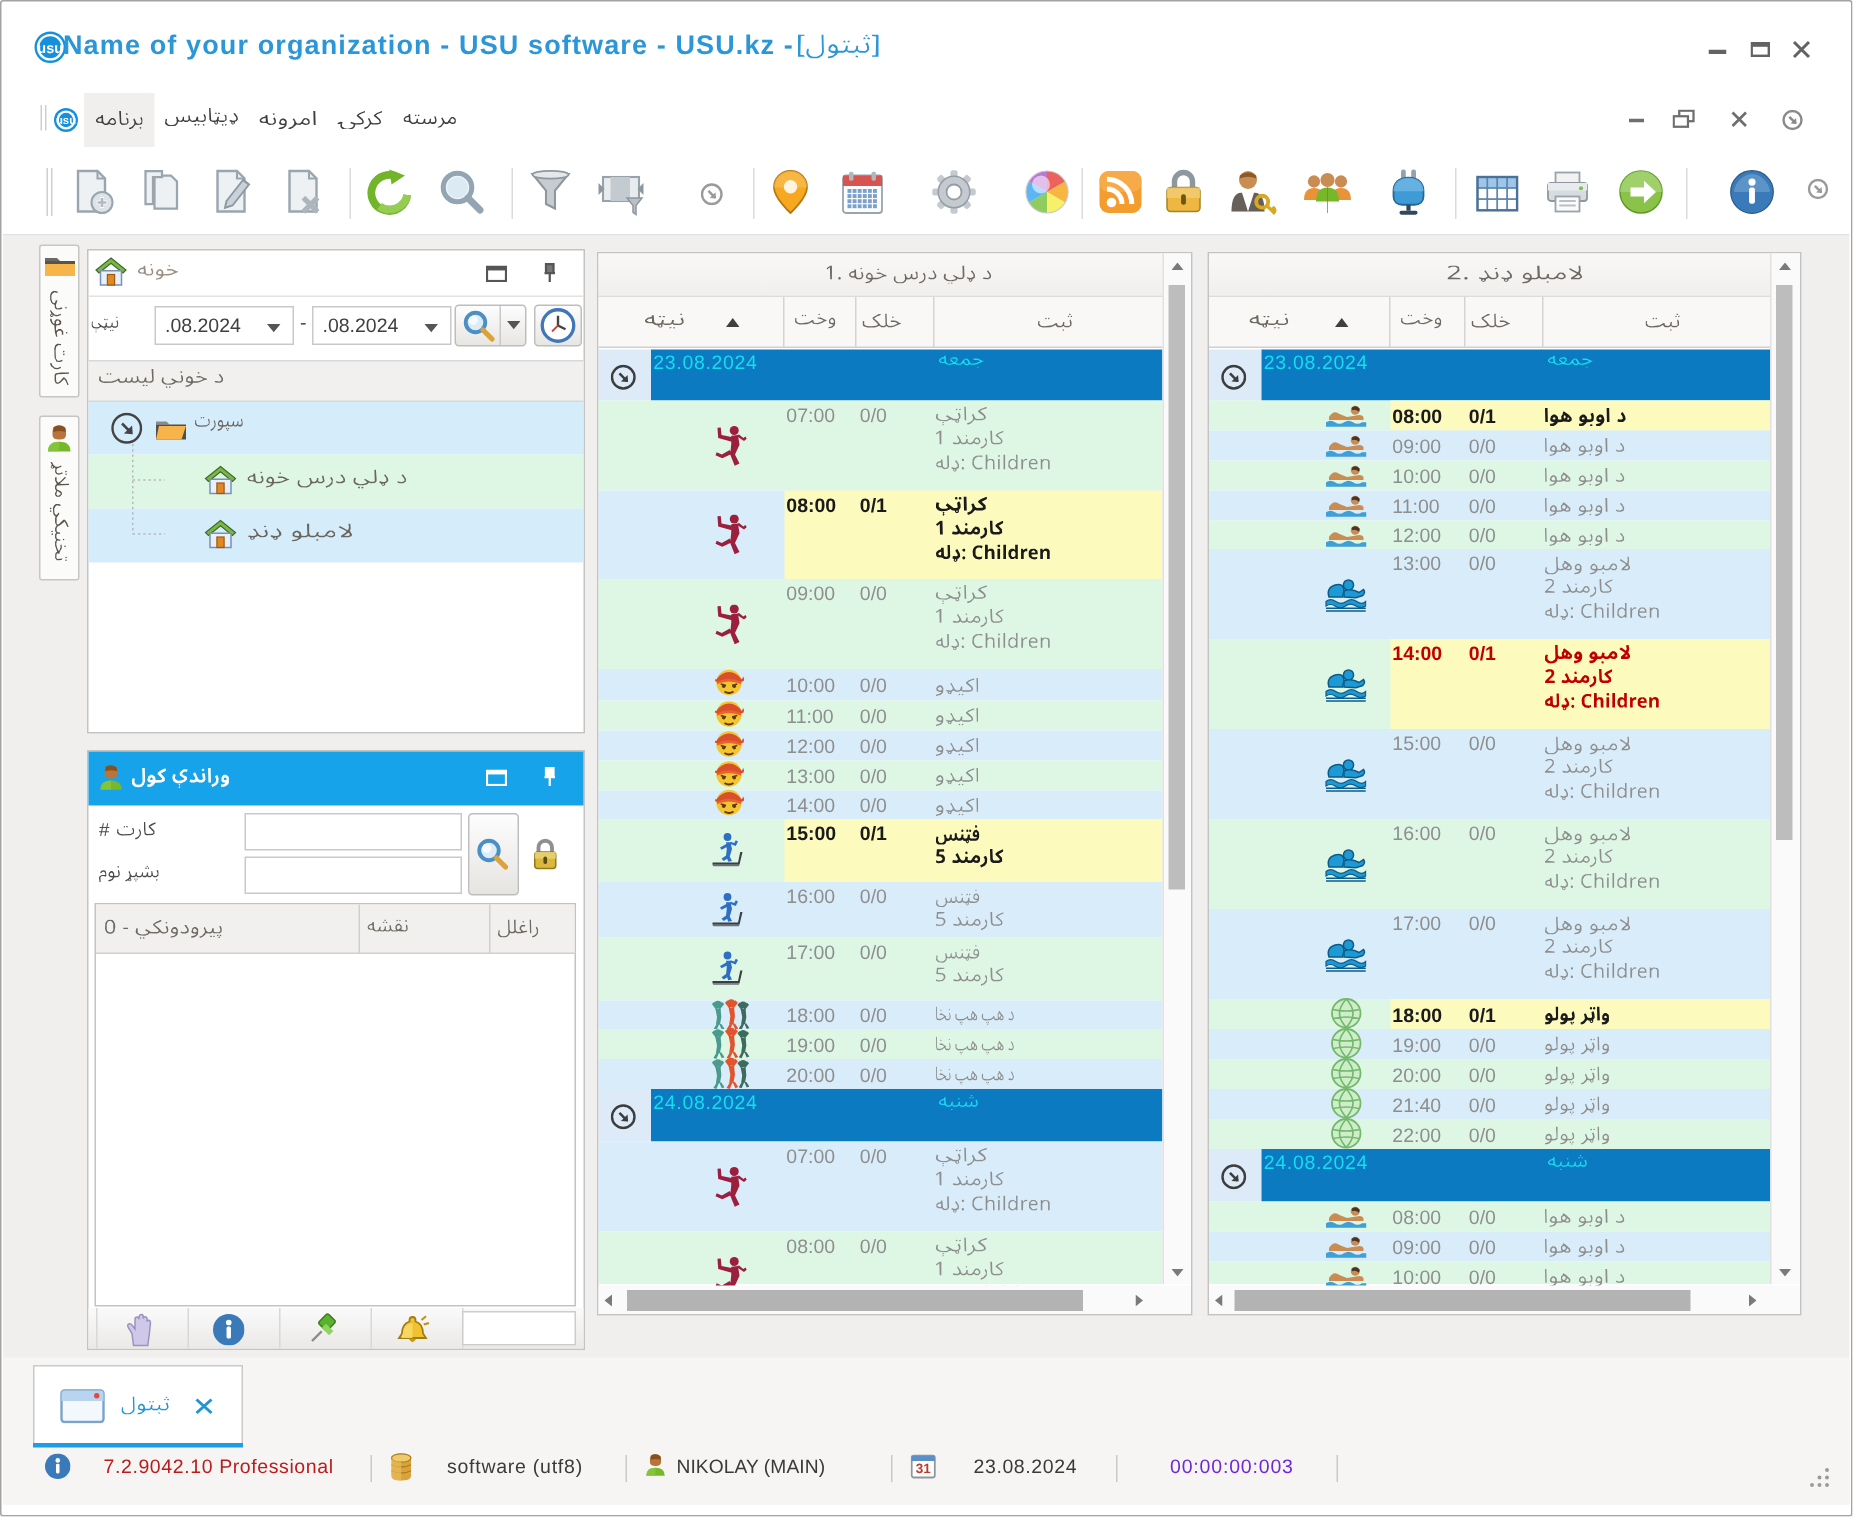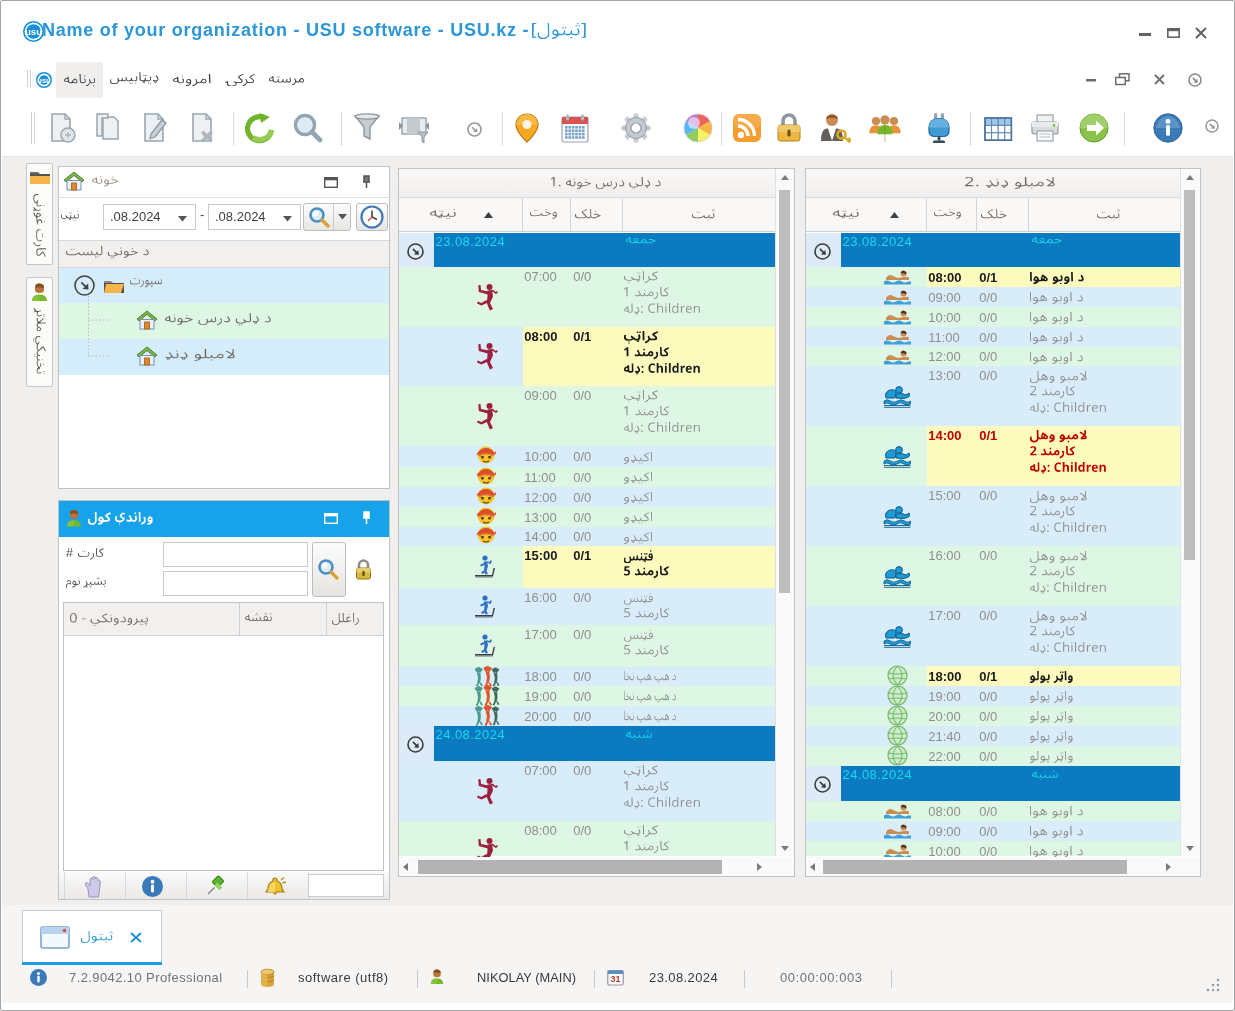--- a/index.html
+++ b/index.html
@@ -1148,42 +1148,42 @@
     <path d="M105 52 104 55 108 57 110 55 109 53ZM130 20 125 22 128 28 129 36 126 40 123 41 112 40 109 37 110 28 106 28 105 35 102 40 89 40 87 38 88 28 84 28 82 37 79 40 67 40 65 29 59 24 54 24 49 28 47 32 47 41 53 45 61 47 56 52 45 55 46 59 56 57 64 50 67 45 78 45 83 43 84 41 90 45 101 45 107 41 113 45 125 45 129 43 133 37 133 31ZM56 28 62 34 61 41 53 40 51 38 51 33ZM87 16 88 20 92 18 91 15ZM78 16 79 20 83 19 82 15ZM131 7 129 9 130 12 134 12 135 9ZM121 8 121 12 126 11 124 7ZM125 1 126 5 130 4 129 0ZM36 0 32 0 33 43 30 50 22 55 14 55 9 53 4 46 5 35 2 35 0 41 0 49 5 56 12 59 24 59 34 52 37 44Z" fill="#2095d6" fill-rule="evenodd"></path>
   </svg>
 <svg class="i" style="left:130px;top:932px;" width="12" height="11" viewBox="0 0 12 11">
     <path d="M1 1 L11 10 M11 1 L1 10" stroke="#2095d6" stroke-width="2"></path>
   </svg>
 <svg class="i" style="left:30px;top:969px;" width="17" height="17" viewBox="0 0 17 17">
     <circle cx="8.5" cy="8.5" r="8.5" fill="#3a7ab8"></circle>
     <circle cx="8.5" cy="4.59" r="1.53" fill="#fff"></circle>
     <rect x="7.31" y="6.800000000000001" width="2.3800000000000003" height="6.46" rx="0.8500000000000001" fill="#fff"></rect>
   </svg>
-<div class="x" style="left:69px;top:970.0px;font-size:13px;font-weight:400;color:#737373;letter-spacing:0.4px">7.2.9042.10 Professional</div>
+<div class="x" style="left:69px;top:970.0px;font-size:13px;font-weight:400;color:#b91c1c;letter-spacing:0.4px">7.2.9042.10 Professional</div>
 <svg class="i" style="left:259px;top:968px;" width="17" height="20" viewBox="0 0 17 20">
     <path d="M2 4 L15 4 L15 16 Q15 19 8.5 19 Q2 19 2 16 Z" fill="#d9a23c"></path>
     <ellipse cx="8.5" cy="4" rx="6.5" ry="2.8" fill="#f0c96a" stroke="#a87e1e" stroke-width="0.8"></ellipse>
     <path d="M2 8.5 Q8.5 11.5 15 8.5 M2 12.5 Q8.5 15.5 15 12.5" stroke="#a87e1e" stroke-width="0.9" fill="none"></path>
     <path d="M2 4 L2 16 Q2 19 8.5 19 L8.5 6.5 Q3.5 6.3 2 4Z" fill="#e8bc55" opacity="0.7"></path>
   </svg>
 <div class="x" style="left:298px;top:970.0px;font-size:13px;font-weight:400;color:#3a3a3a;letter-spacing:0.5px">software (utf8)</div>
 <svg class="i" style="left:430px;top:968px;" width="14" height="17" viewBox="0 0 17 20">
     <path d="M4 6 Q4 1.5 8.5 1.5 Q13 1.5 13 6 L13 8 Q13 11 8.5 11 Q4 11 4 8 Z" fill="#b8743a"></path>
     <path d="M4.6 2.8 Q8.5 0.2 12.6 3.2 L12.8 6 Q8.5 4.5 4.5 6Z" fill="#8a4f1e"></path>
     <path d="M1 19 Q1 12.5 8.5 12.5 Q16 12.5 16 19 Z" fill="#76b82a"></path>
     <path d="M1 19 Q1 12.5 8.5 12.5 L8.5 19Z" fill="#8ccc44" opacity="0.6"></path>
   </svg>
-<div class="x" style="left:477px;top:970.1px;font-size:12.8px;font-weight:400;color:#3a3a3a;letter-spacing:0.05px">NIKOLAY (MAIN)</div>
+<div class="x" style="left:451px;top:970.1px;font-size:12.8px;font-weight:400;color:#3a3a3a;letter-spacing:0.05px">NIKOLAY (MAIN)</div>
 <svg class="i" style="left:607px;top:969px;" width="17" height="17" viewBox="0 0 17 17">
     <rect x="0.8" y="1.5" width="15.4" height="14.5" rx="1.5" fill="#fff" stroke="#8f979e" stroke-width="1.2"></rect>
     <rect x="0.8" y="1.5" width="15.4" height="3.5" fill="#5b8fc9"></rect>
     <text x="8.5" y="13" font-size="9" font-weight="bold" font-family="Liberation Sans" fill="#c0392b" text-anchor="middle">31</text>
   </svg>
 <div class="x" style="left:649px;top:970.0px;font-size:13px;font-weight:400;color:#3a3a3a;letter-spacing:0.4px">23.08.2024</div>
-<div class="x" style="left:780px;top:970.0px;font-size:13px;font-weight:400;color:#737373;letter-spacing:0.55px">00:00:00:003</div>
+<div class="x" style="left:780px;top:970.0px;font-size:13px;font-weight:400;color:#6d28d9;letter-spacing:0.55px">00:00:00:003</div>
 <div class="abs" style="left:247px;top:970px;width:1px;height:18px;background:#c9c9c9"></div>
 <div class="abs" style="left:417px;top:970px;width:1px;height:18px;background:#c9c9c9"></div>
 <div class="abs" style="left:594px;top:970px;width:1px;height:18px;background:#c9c9c9"></div>
 <div class="abs" style="left:744px;top:970px;width:1px;height:18px;background:#c9c9c9"></div>
 <div class="abs" style="left:891px;top:970px;width:1px;height:18px;background:#c9c9c9"></div>
 <svg class="i" style="left:1206px;top:977px;" width="15" height="16" viewBox="0 0 15 16">
     <circle cx="12" cy="3" r="1.3" fill="#9a9a9a"></circle>
     <circle cx="12" cy="8" r="1.3" fill="#9a9a9a"></circle>
     <circle cx="12" cy="13" r="1.3" fill="#9a9a9a"></circle>
     <circle cx="7" cy="8" r="1.3" fill="#9a9a9a"></circle>

